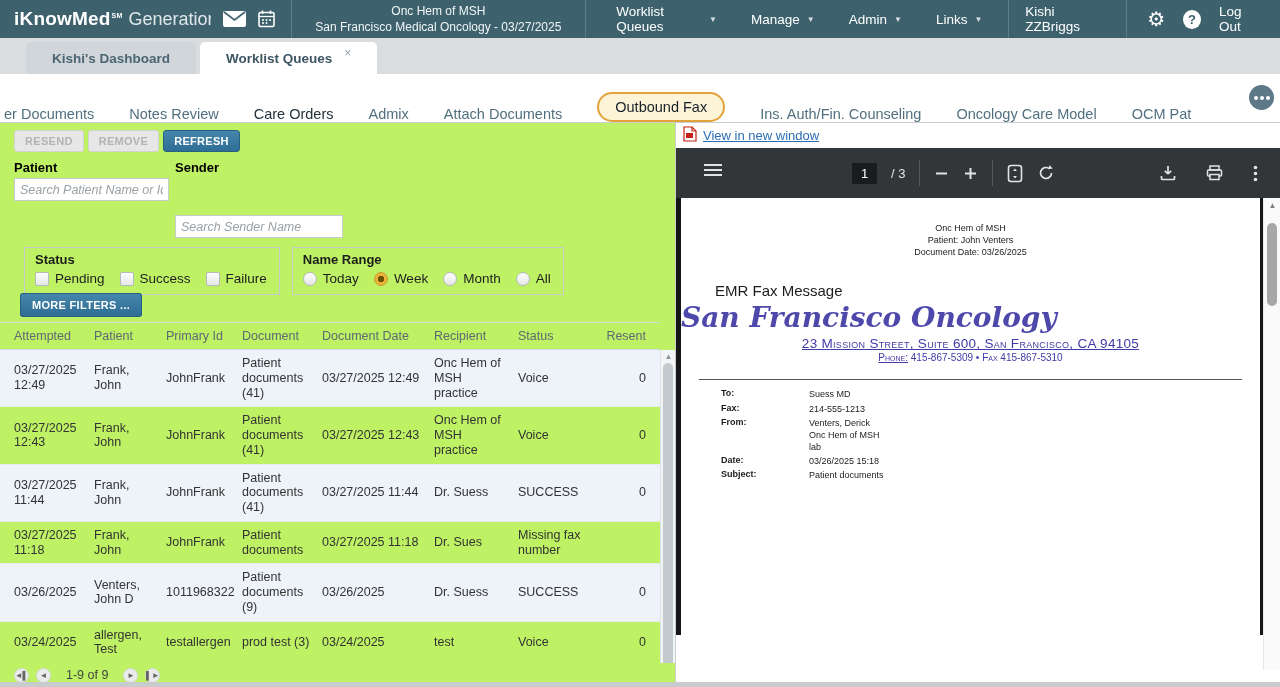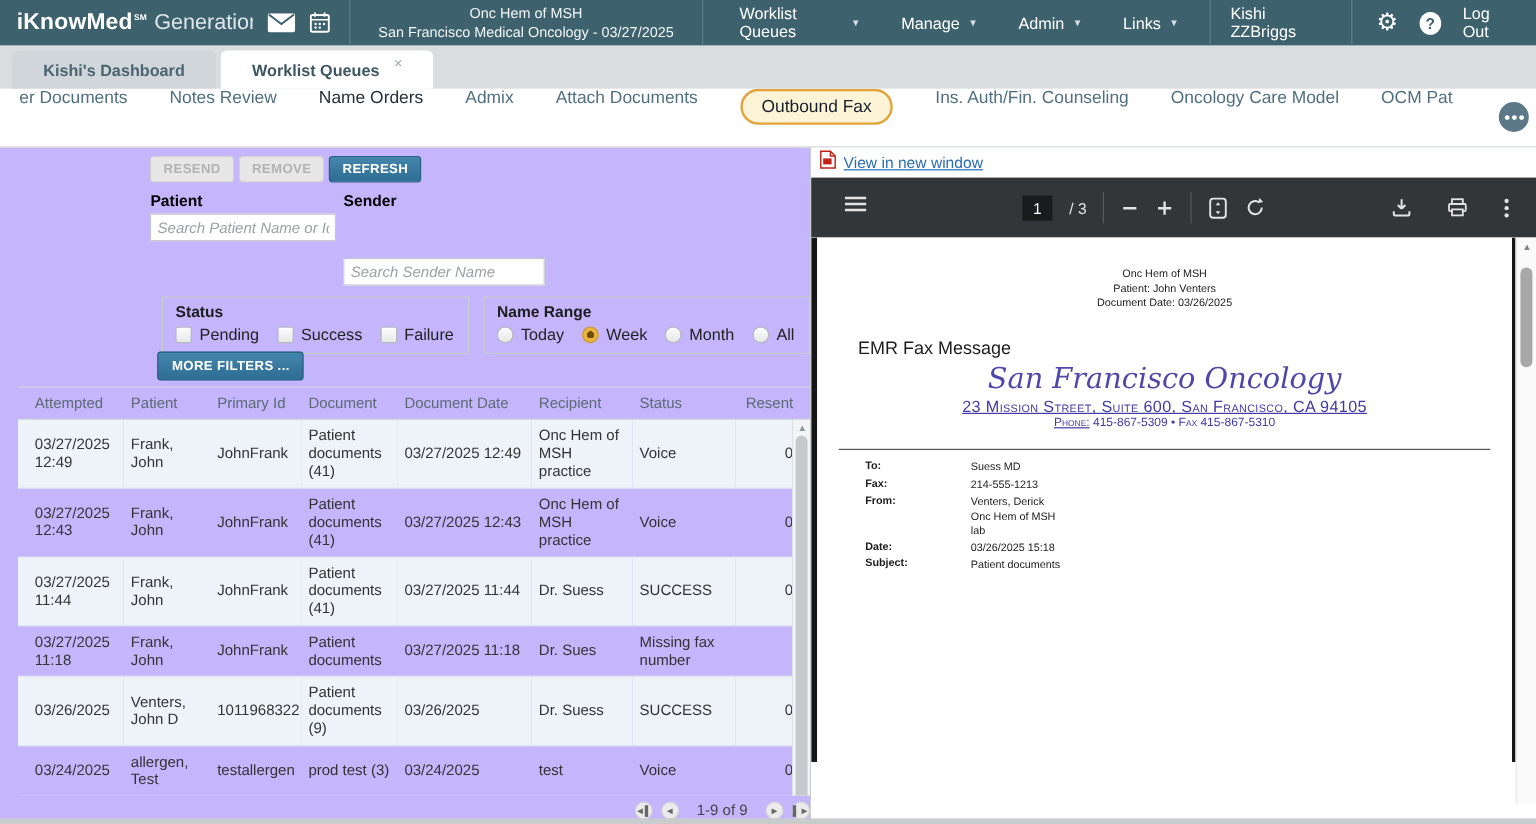--- a/index.html
+++ b/index.html
@@ -22,40 +22,40 @@
   .caret{font-size:8px;color:#d8dfe2;}
   .userbox{margin-left:26px;height:38px;display:flex;align-items:center;padding:0 16px;
       border-left:1px solid #5c7e8a;border-right:1px solid #5c7e8a;font-size:13.5px;}
   .hd-right{display:flex;align-items:center;gap:18px;margin:0 16px 0 20px;}
   .gear{font-size:20px;line-height:1;}
   .help{width:19px;height:19px;border-radius:50%;background:#fff;color:#3d616d;font-weight:bold;
       font-size:13px;display:flex;align-items:center;justify-content:center;}
   .logout{font-size:13.5px;}
 
   
-  .tabstrip{height:36px;background:#d9dddf;display:flex;align-items:flex-end;padding-left:10px;}
+  .tabstrip{height:36px;background:#d9dddf;display:flex;align-items:flex-end;padding-left:26px;}
   .tab{height:32px;display:flex;align-items:center;padding:0 26px;font-size:13.5px;font-weight:bold;
       color:#4b6572;background:#d0d6d9;border-radius:5px 5px 0 0;margin-right:4px;cursor:pointer;}
   .tab.active{background:#fff;color:#3e5663;}
   .tab .close{margin-left:12px;color:#98a5ab;font-size:12px;font-weight:normal;position:relative;top:-5px;}
 
   
-  .subtabs{height:49px;background:#fff;border-bottom:1px solid #c8cdd0;display:flex;align-items:flex-start;
-      gap:35px;padding-left:16px;font-size:14.5px;color:#51707f;position:relative;white-space:nowrap;overflow:hidden;}
+  .subtabs{height:49px;background:#fff;border-bottom:1px solid #c8cdd0;display:flex;align-items:flex-end;
+      gap:35px;padding-left:4px;font-size:14.5px;color:#51707f;position:relative;white-space:nowrap;overflow:hidden;}
   .subtab{cursor:pointer;}
   .subtab:nth-child(3){color:#23313a;}
   .subtab.selected{border:2px solid var(--accent,#e2a33b);background:var(--accent-bg,#fdf3d6);
       border-radius:16px;padding:5px 16px;color:#17202a;}
   .more-circle{position:absolute;right:6px;top:11px;width:25px;height:25px;border-radius:50%;
       background:#5d7886;display:flex;align-items:center;justify-content:center;gap:2px;cursor:pointer;}
   .more-circle i{width:4px;height:4px;border-radius:50%;background:#fff;}
 
   
   .content{display:flex;height:564px;}
-  .left{width:676px;border-right:1px solid #c9ced1;display:flex;flex-direction:column;background:#c4b5fd;align-items:flex-end;}
+  .left{width:676px;border-right:1px solid #c9ced1;display:flex;flex-direction:column;background:#bef264;}
   .right{flex:1;display:flex;flex-direction:column;background:#fff;position:relative;}
 
   
   .filters{padding:7px 0 0 14px;flex:none;}
   .btn-row{display:flex;gap:4px;}
   .btn{font-size:11px;font-weight:bold;padding:4px 10px;border-radius:3px;letter-spacing:.3px;cursor:pointer;}
   .btn.disabled{background:#e7e7e7;color:#b3b3b3;border:1px solid #d2d2d2;}
   .btn.primary{background:linear-gradient(var(--btn-top,#4586ad),var(--btn-bot,#2e6d94));color:#fff;border:1px solid #28617f;}
   .label-row{display:flex;font-weight:bold;font-size:13px;margin-top:8px;}
   .label-row .l1{width:161px;}
@@ -108,22 +108,22 @@
   .tbi{cursor:pointer;display:flex;align-items:center;}
   .viewer{flex:1;position:relative;background:#fff;overflow:hidden;}
   .strip-left{position:absolute;left:0;top:0;width:5px;height:437px;background:#161616;}
   .strip-right{position:absolute;right:17px;top:0;width:3px;height:437px;background:#161616;}
   .pdf-scrollbar{position:absolute;right:0;top:0;width:17px;height:472px;background:#fafafa;border-left:1px solid #e8e8e8;}
   .pdf-scrollbar .arr{position:absolute;top:3px;left:0;width:17px;text-align:center;font-size:8px;color:#808080;}
   .pdf-scrollbar .thumb{position:absolute;top:25px;left:3px;width:10px;height:83px;background:#a7a7a7;border-radius:5px;}
   .fax-page{position:absolute;left:5px;right:20px;top:0;height:437px;overflow:hidden;background:#fff;}
   .fax-head{margin-top:24px;text-align:center;font-size:9px;color:#222;line-height:1.35;}
   .fax-title{margin:24px 0 0 34px;font-size:15px;color:#1c1c1c;}
-  .fax-org{text-align:center;font-family:"DejaVu Serif",serif;font-style:italic;font-size:24px;
-      color:var(--org,#4f48ab);margin-top:2px;}
+  .fax-org{text-align:left;font-family:"DejaVu Serif",serif;font-style:italic;font-size:28px;
+      color:var(--org,#4f48ab);margin-top:2px;font-weight:bold;}
   .fax-addr{text-align:center;font-variant:small-caps;text-decoration:underline;color:#423aa6;
       font-size:13.5px;letter-spacing:.3px;margin-top:2px;}
   .fax-phone{text-align:center;font-variant:small-caps;color:#423aa6;font-size:10px;margin-top:1px;}
   .fax-phone .u{text-decoration:underline;}
   .fax-hr{border-top:1px solid #555;margin:16px 18px 8px 18px;}
   .fax-fields{margin-left:40px;font-size:9px;color:#1c1c1c;display:grid;grid-template-columns:88px auto;row-gap:2px;}
   .fax-fields .lbl{font-weight:bold;}
   .fax-fields .val{white-space:pre-line;line-height:1.35;}
   .bottom-strip{position:absolute;left:0;bottom:0;width:1280px;height:5px;background:#c9cccd;}
 </style>
@@ -192,21 +192,21 @@
       </div>
     <div class="tab active">
       <span>Worklist Queues</span>
       <span class="close">×</span>
     </div>
   </div>
 
   <div class="subtabs">
     <span class="subtab">er Documents</span>
     <span class="subtab">Notes Review</span>
-    <span class="subtab">Name Orders</span>
+    <span class="subtab">Care Orders</span>
     <span class="subtab">Admix</span>
     <span class="subtab">Attach Documents</span>
     <span class="subtab selected">Outbound Fax</span>
     <span class="subtab">Ins. Auth/Fin. Counseling</span>
     <span class="subtab">Oncology Care Model</span>
     <span class="subtab">OCM Pat</span>
     <span class="more-circle">
         <i></i>
         <i></i>
         <i></i>

